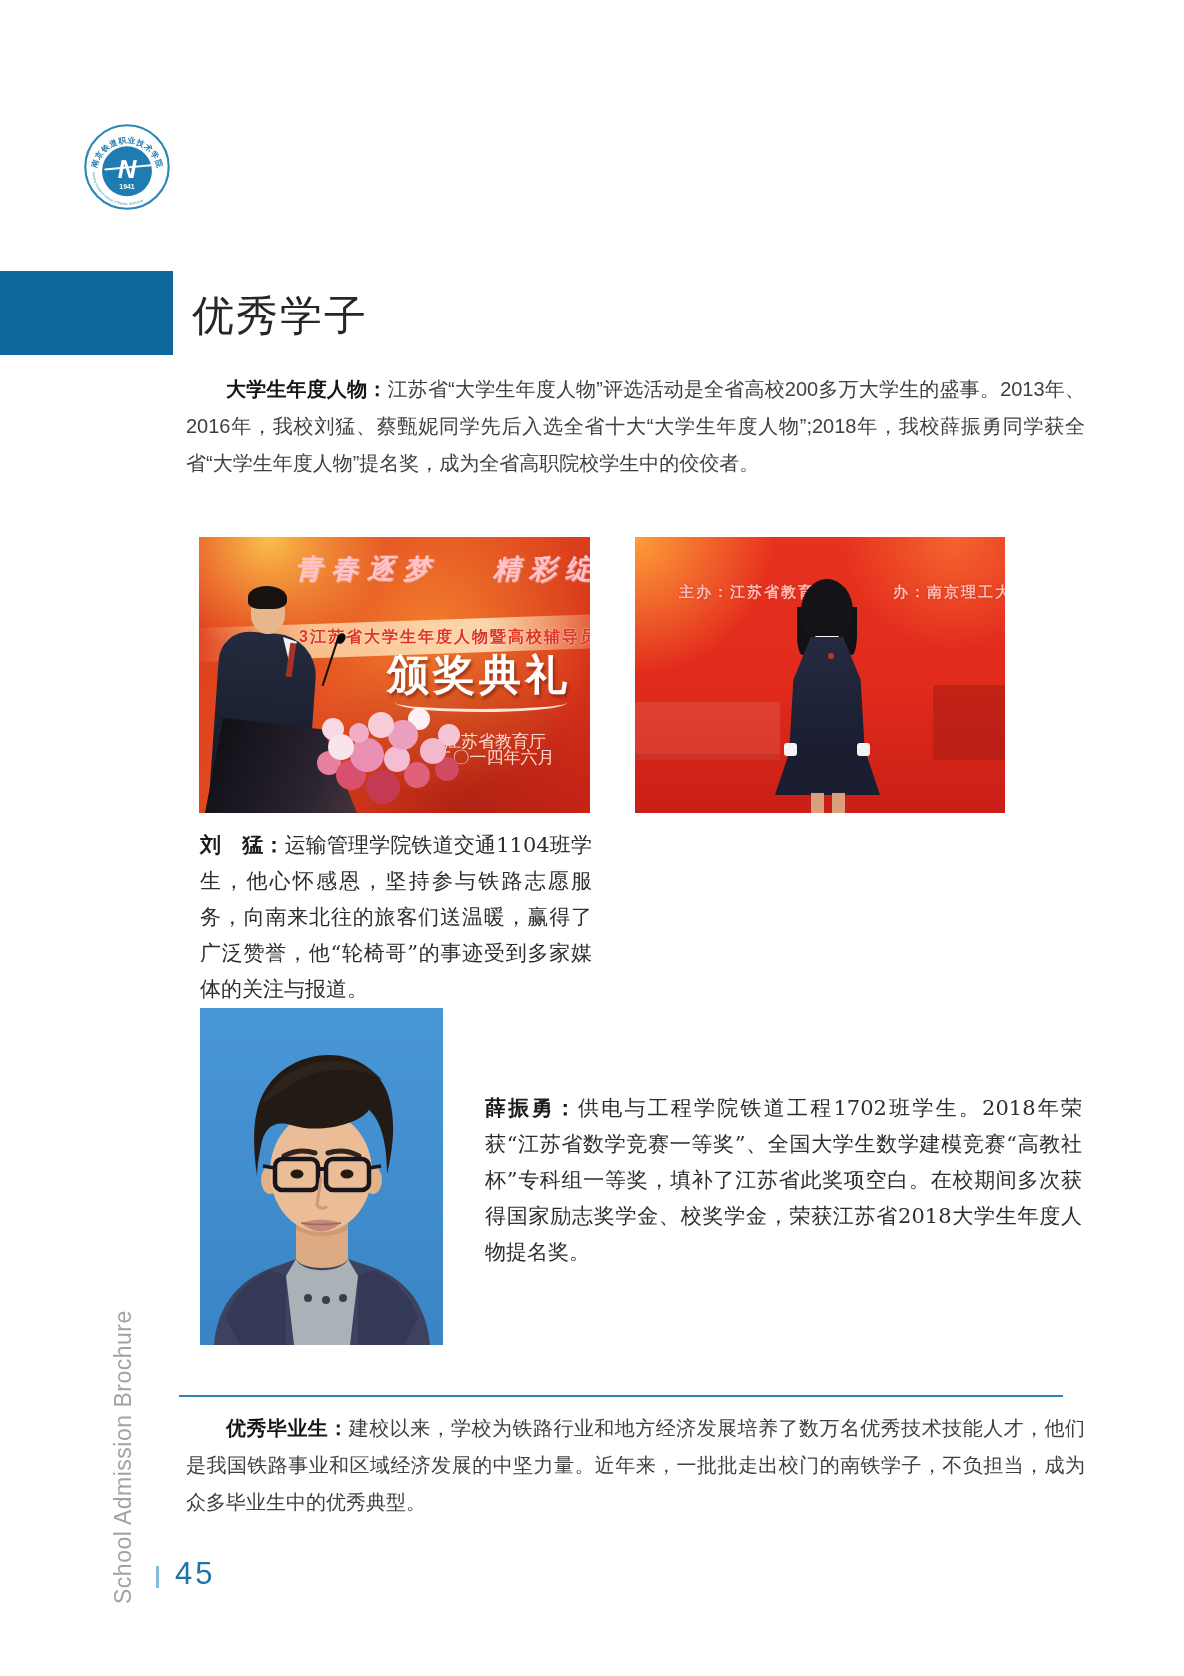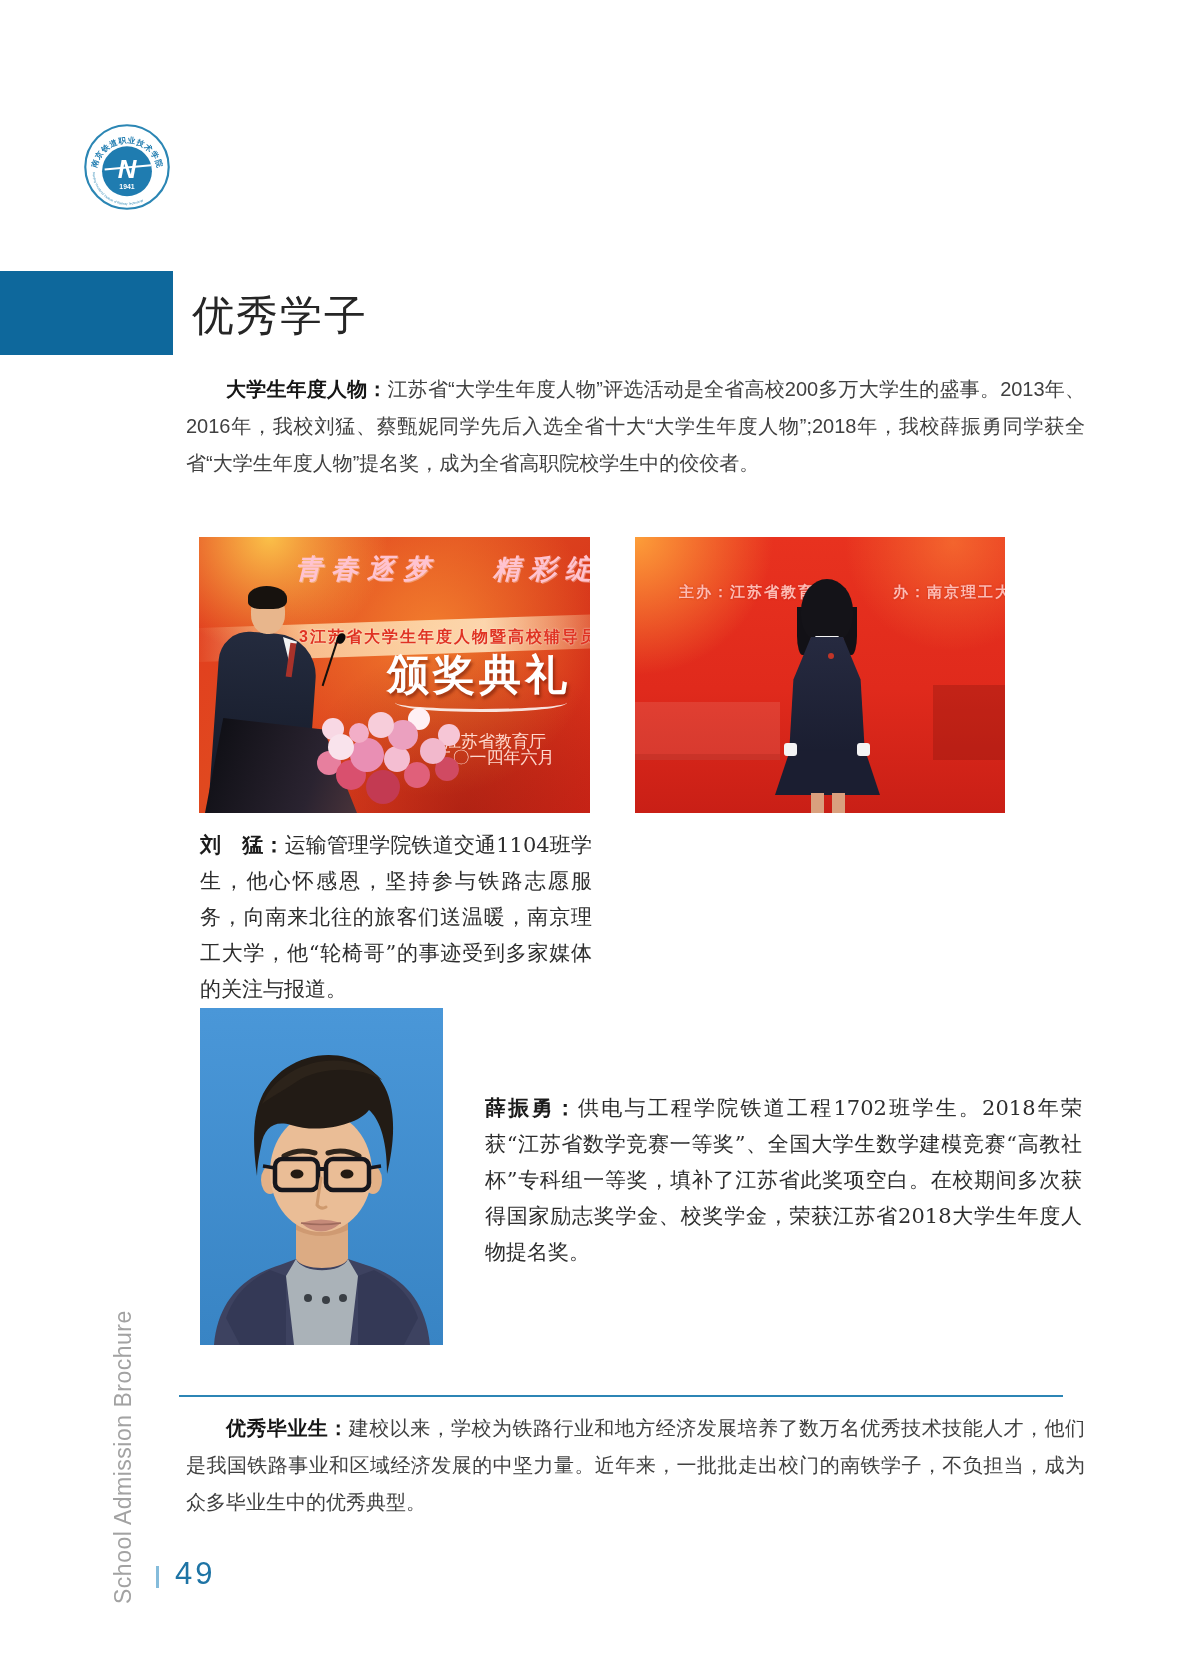--- a/index.html
+++ b/index.html
@@ -163,21 +163,21 @@
     <div class="abs" id="woman-collar"></div>
     <div class="abs" id="woman-dress"></div>
     <div class="abs" id="woman-skirt"></div>
     <div class="abs" id="woman-cuff-l"></div>
     <div class="abs" id="woman-cuff-r"></div>
     <div class="abs" id="woman-badge"></div>
     <div class="abs" id="woman-leg-l"></div>
     <div class="abs" id="woman-leg-r"></div>
   </div>
 
-  <div class="abs kai" id="caption-liumeng"><span class="name">刘　猛：</span><span>运输管理学院铁道交通1104班学生，他心怀感恩，坚持参与铁路志愿服务，向南来北往的旅客们送温暖，南京理工大学，他“轮椅哥”的事迹受到多家媒体的关注与报道。</span></div>
+  <div class="abs kai" id="caption-liumeng"><span class="name">刘　猛：</span><span>运输管理学院铁道交通1104班学生，他心怀感恩，坚持参与铁路志愿服务，向南来北往的旅客们送温暖，赢得了广泛赞誉，他“轮椅哥”的事迹受到多家媒体的关注与报道。</span></div>
 
 
   <div class="abs photo" id="photo-portrait">
     <svg width="243" height="337" viewBox="0 0 243 337">
       <defs>
         <linearGradient id="bgGrad" x1="0" y1="0" x2="0" y2="1">
           <stop offset="0" stop-color="#4a97d8"></stop>
             <stop offset="1" stop-color="#3884c4"></stop>
         </linearGradient>
       </defs>
@@ -212,15 +212,15 @@
     </svg>
   </div>
 
   <div class="abs kai" id="caption-xuezhenyong"><span class="name">薛振勇：</span><span>供电与工程学院铁道工程1702班学生。2018年荣获“江苏省数学竞赛一等奖”、全国大学生数学建模竞赛“高教社杯”专科组一等奖，填补了江苏省此奖项空白。在校期间多次获得国家励志奖学金、校奖学金，荣获江苏省2018大学生年度人物提名奖。</span></div>
 
   <div class="abs" id="section-rule"></div>
   <div class="abs para" id="grad-para"><span class="lead">优秀毕业生：</span><span>建校以来，学校为铁路行业和地方经济发展培养了数万名优秀技术技能人才，他们是我国铁路事业和区域经济发展的中坚力量。近年来，一批批走出校门的南铁学子，不负担当，成为众多毕业生中的优秀典型。</span></div>
 
   <div class="abs" id="sidebar-vertical">School Admission Brochure</div>
   <div class="abs" id="footer-tick"></div>
-  <div class="abs" id="footer-pagenum">49</div>
+  <div class="abs" id="footer-pagenum">45</div>
 
 </div>
 
 </body></html>

